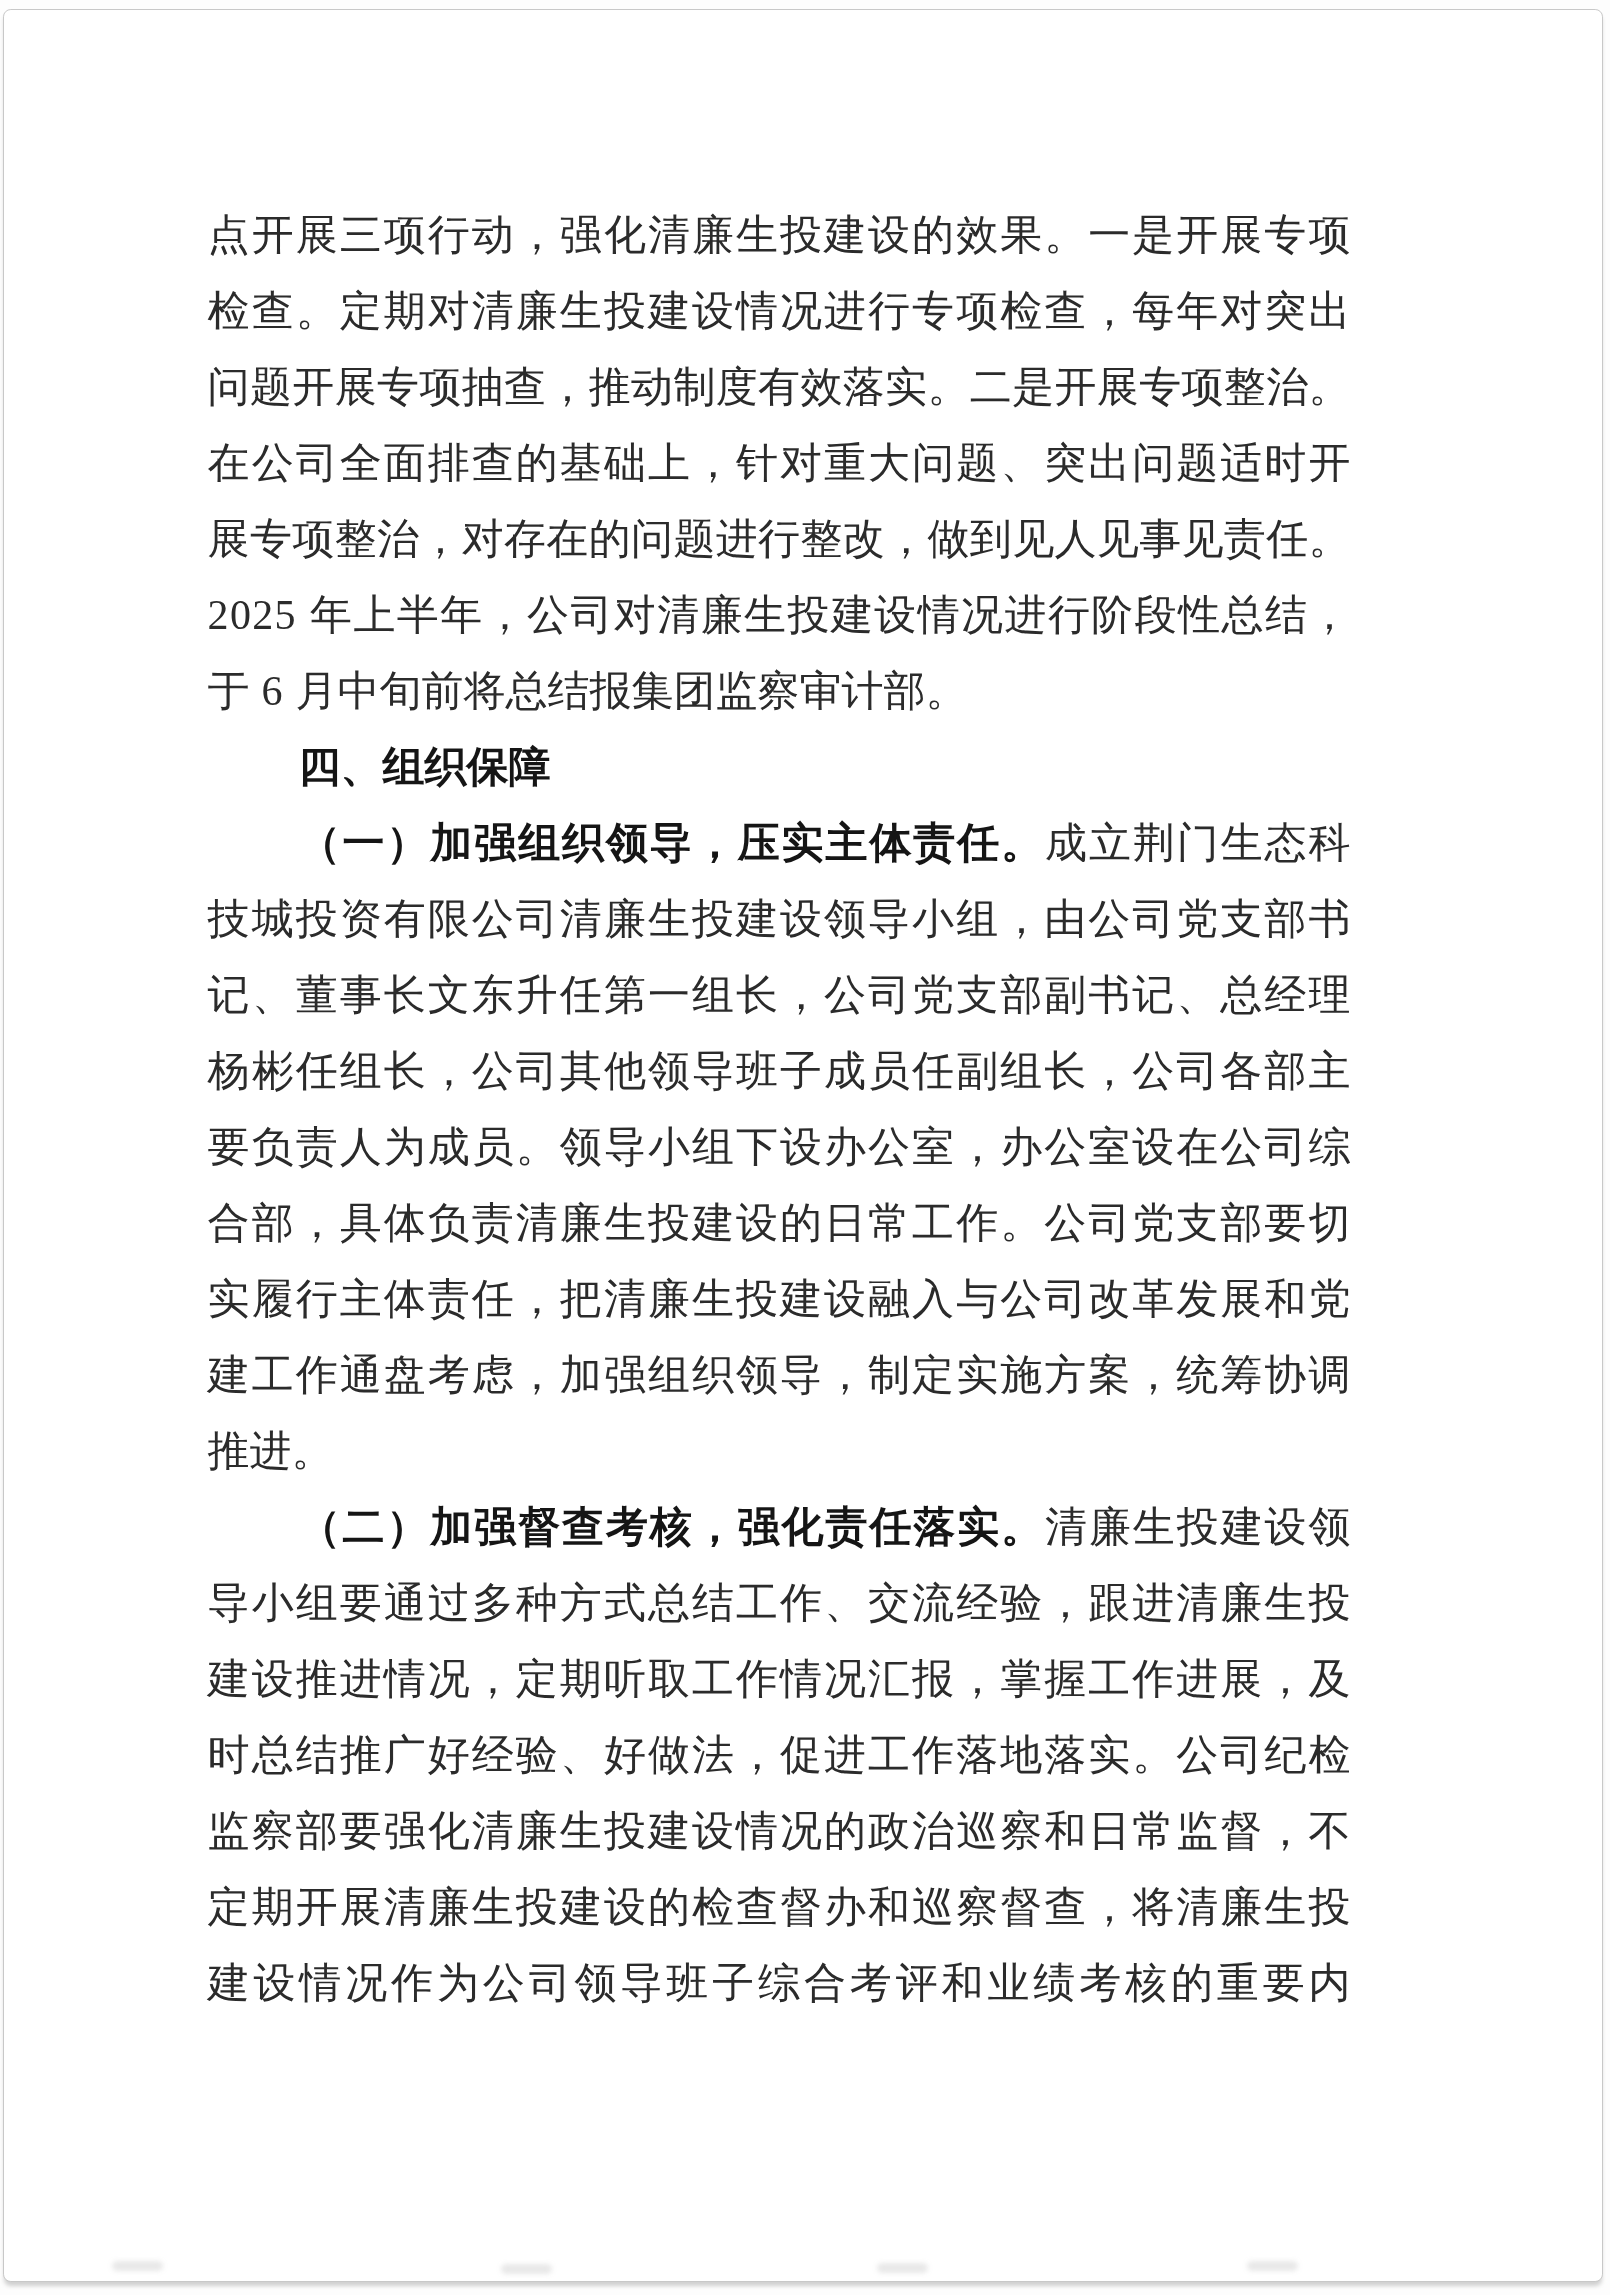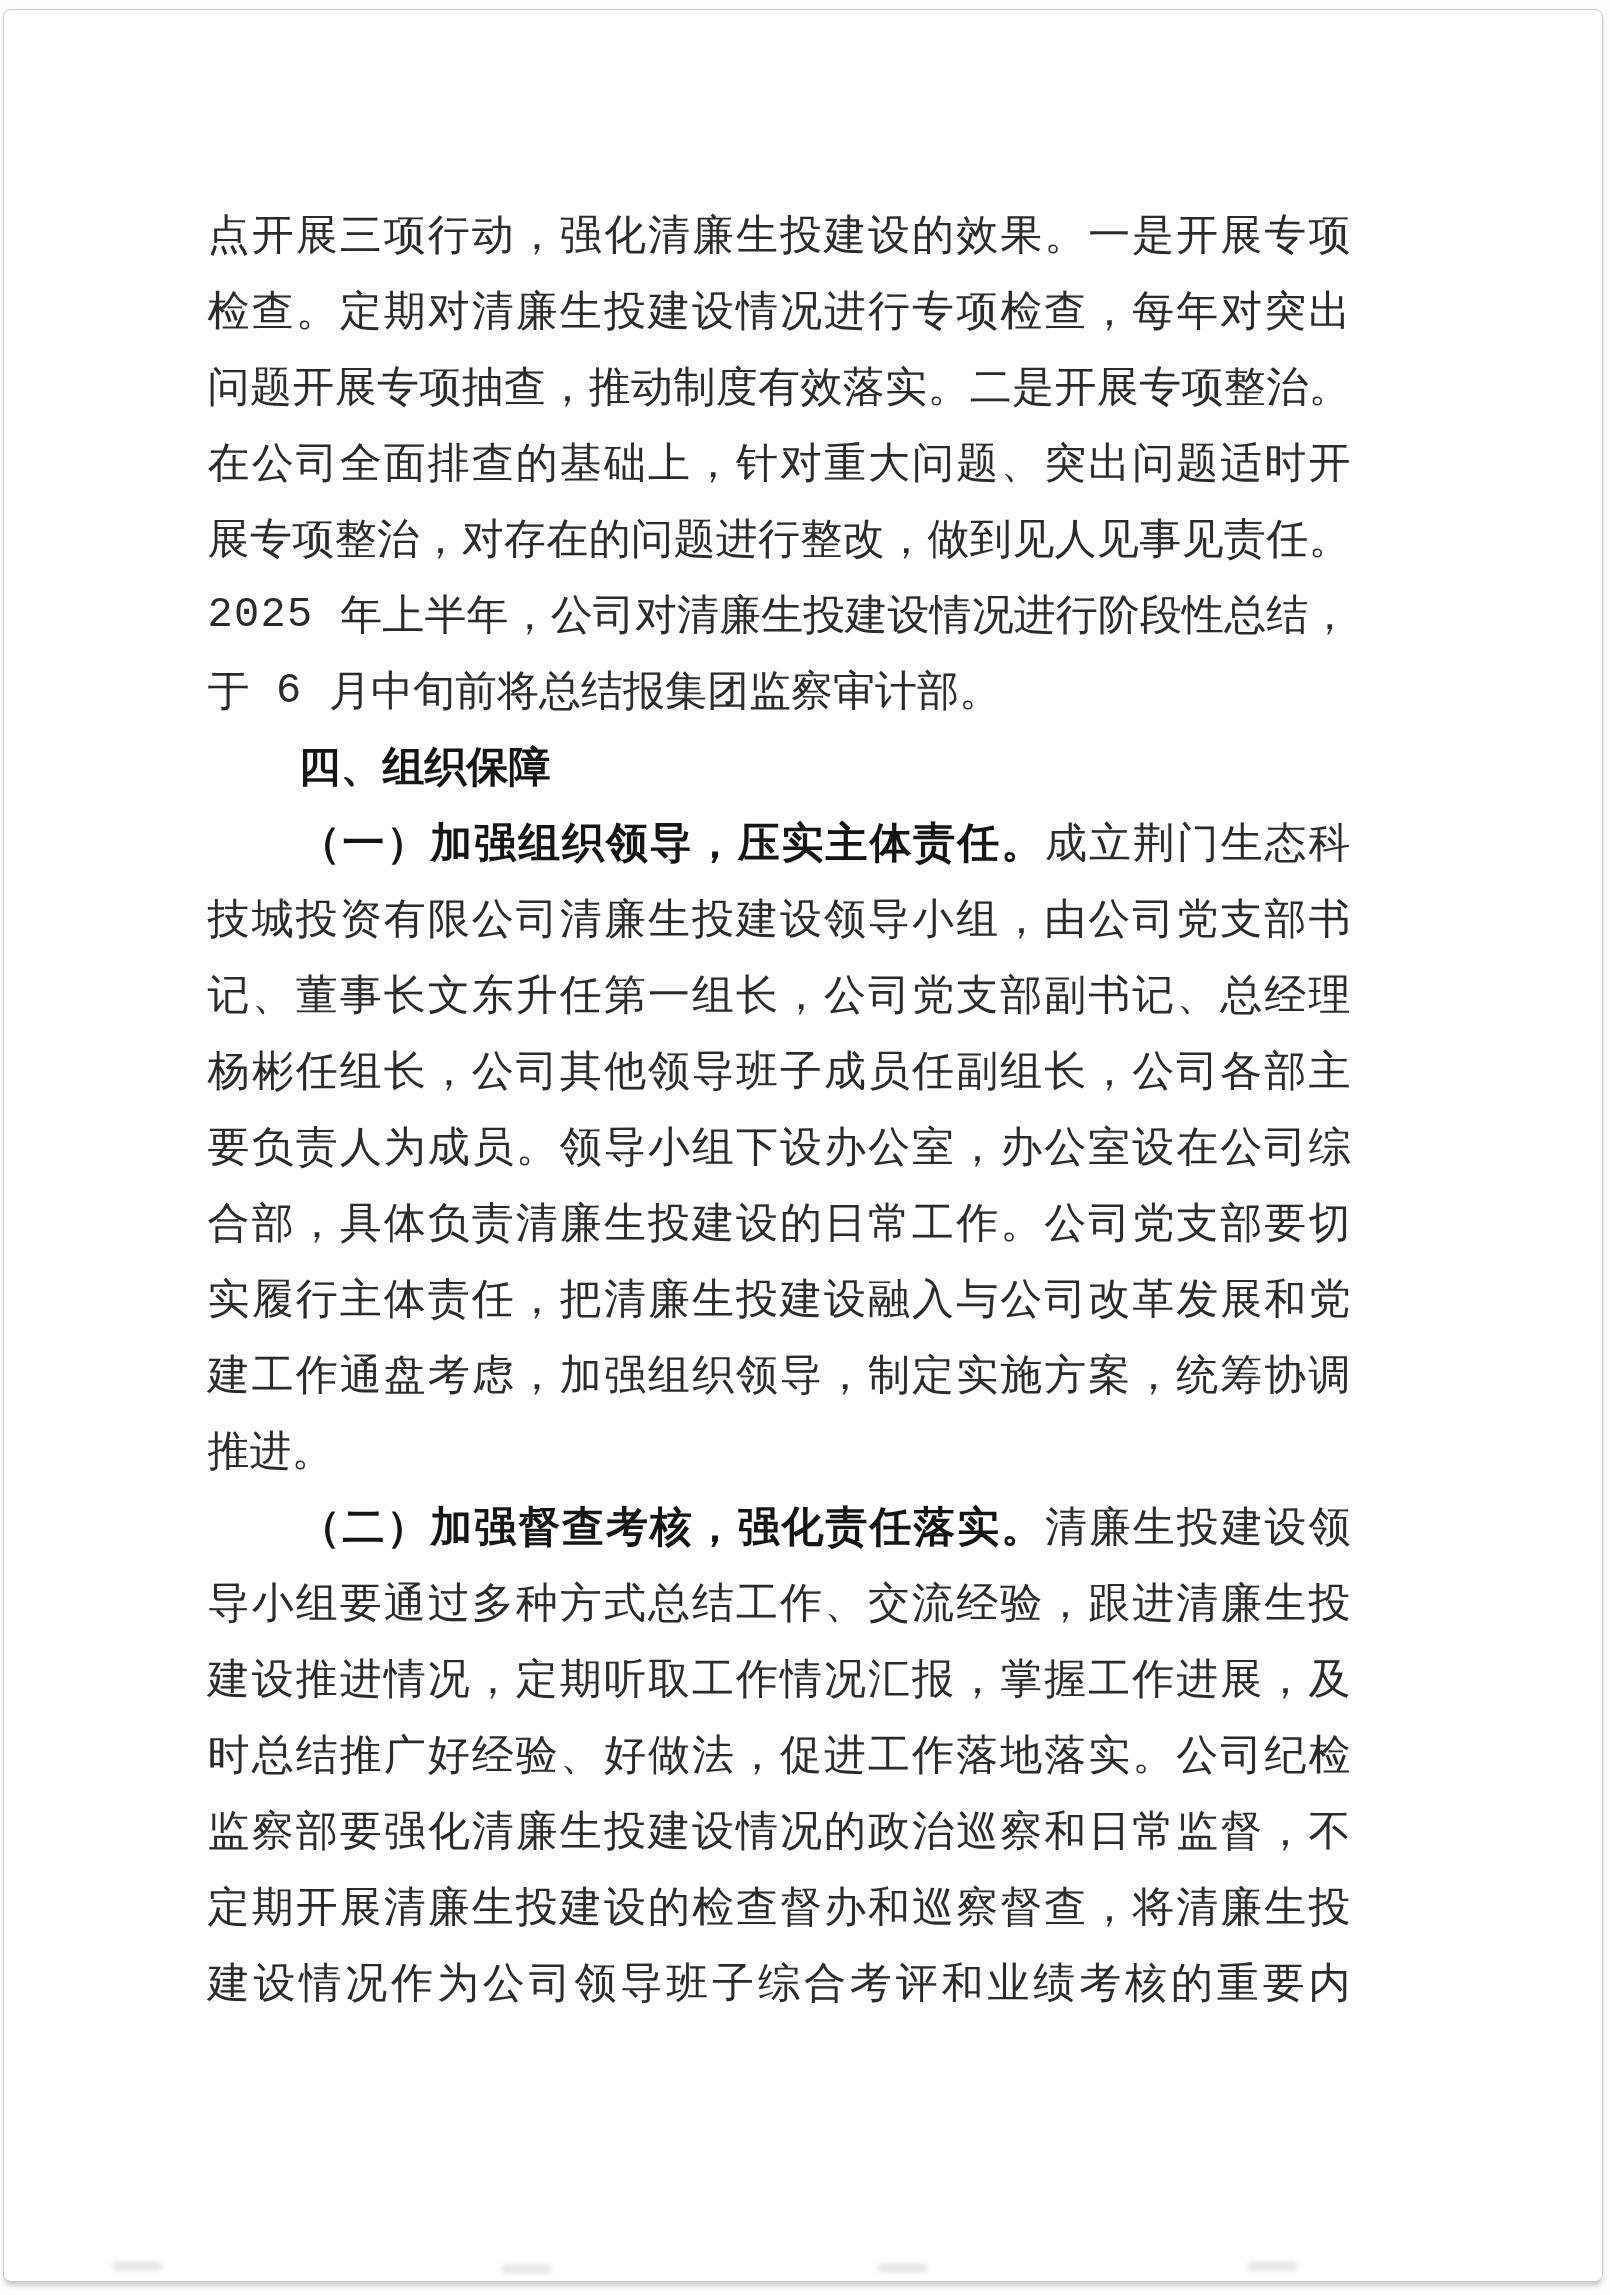--- a/index.html
+++ b/index.html
@@ -39,21 +39,20 @@
     min-width: 42px;
     text-align: center;
     line-height: 1;
   }
   .tk-l {
     flex: 0 0 auto;
     min-width: 0;
     letter-spacing: 1.3px;
     text-align: center;
     line-height: 1;
-    font-family: Liberation Mono, monospace;
   }
   .b { font-weight: 700; color: #151515; }
   .smudge {
     position: absolute;
     width: 51px; height: 10.4px;
     background: rgba(110,110,110,0.16);
     border-radius: 5.2px;
     filter: blur(2.6px);
   }
 </style>

